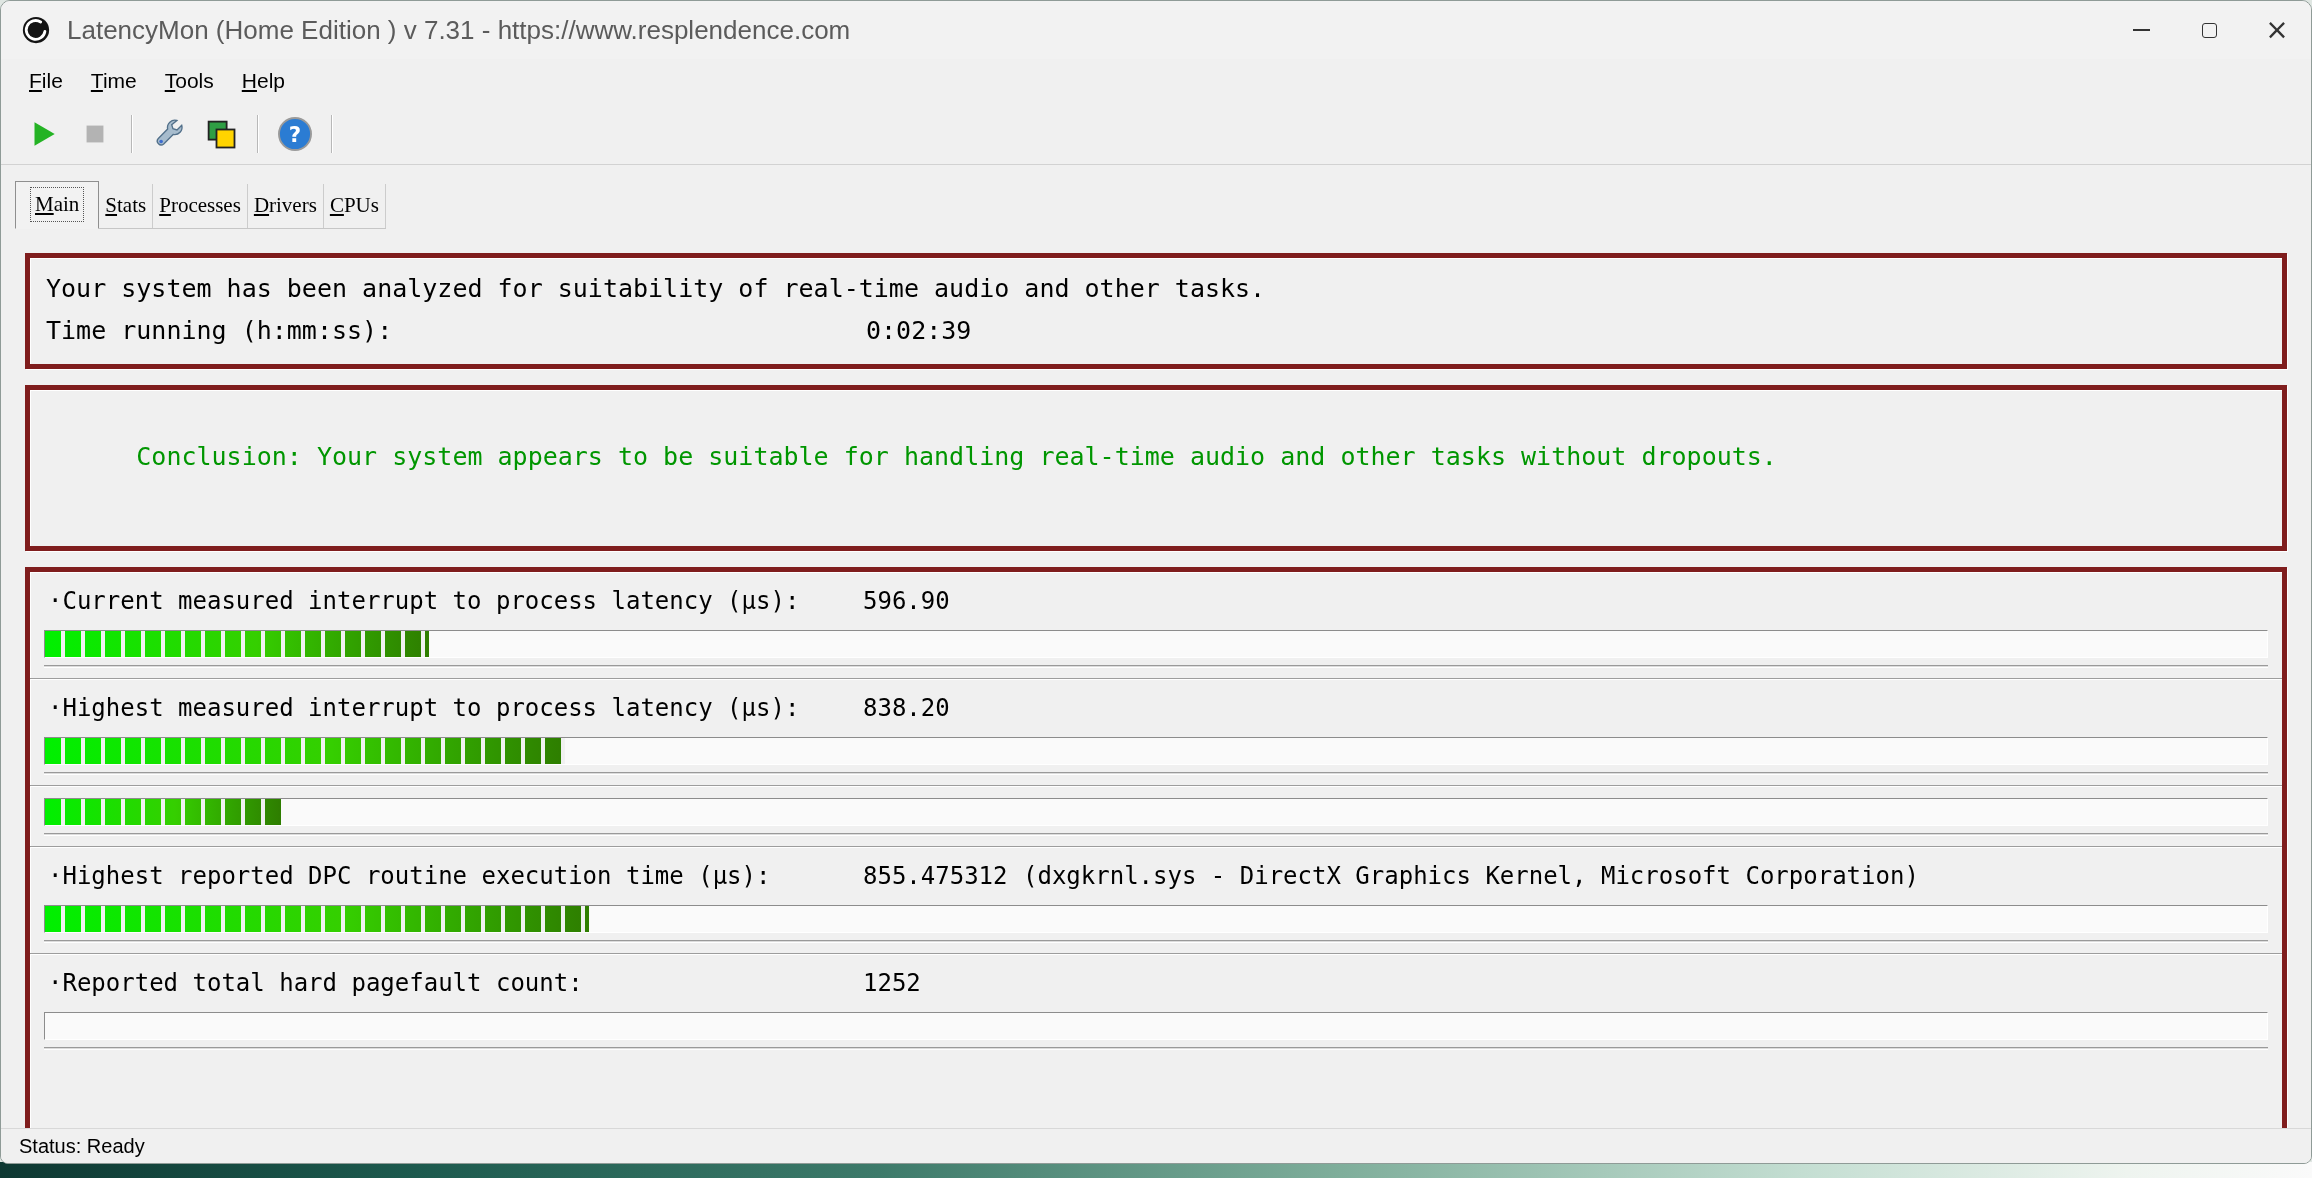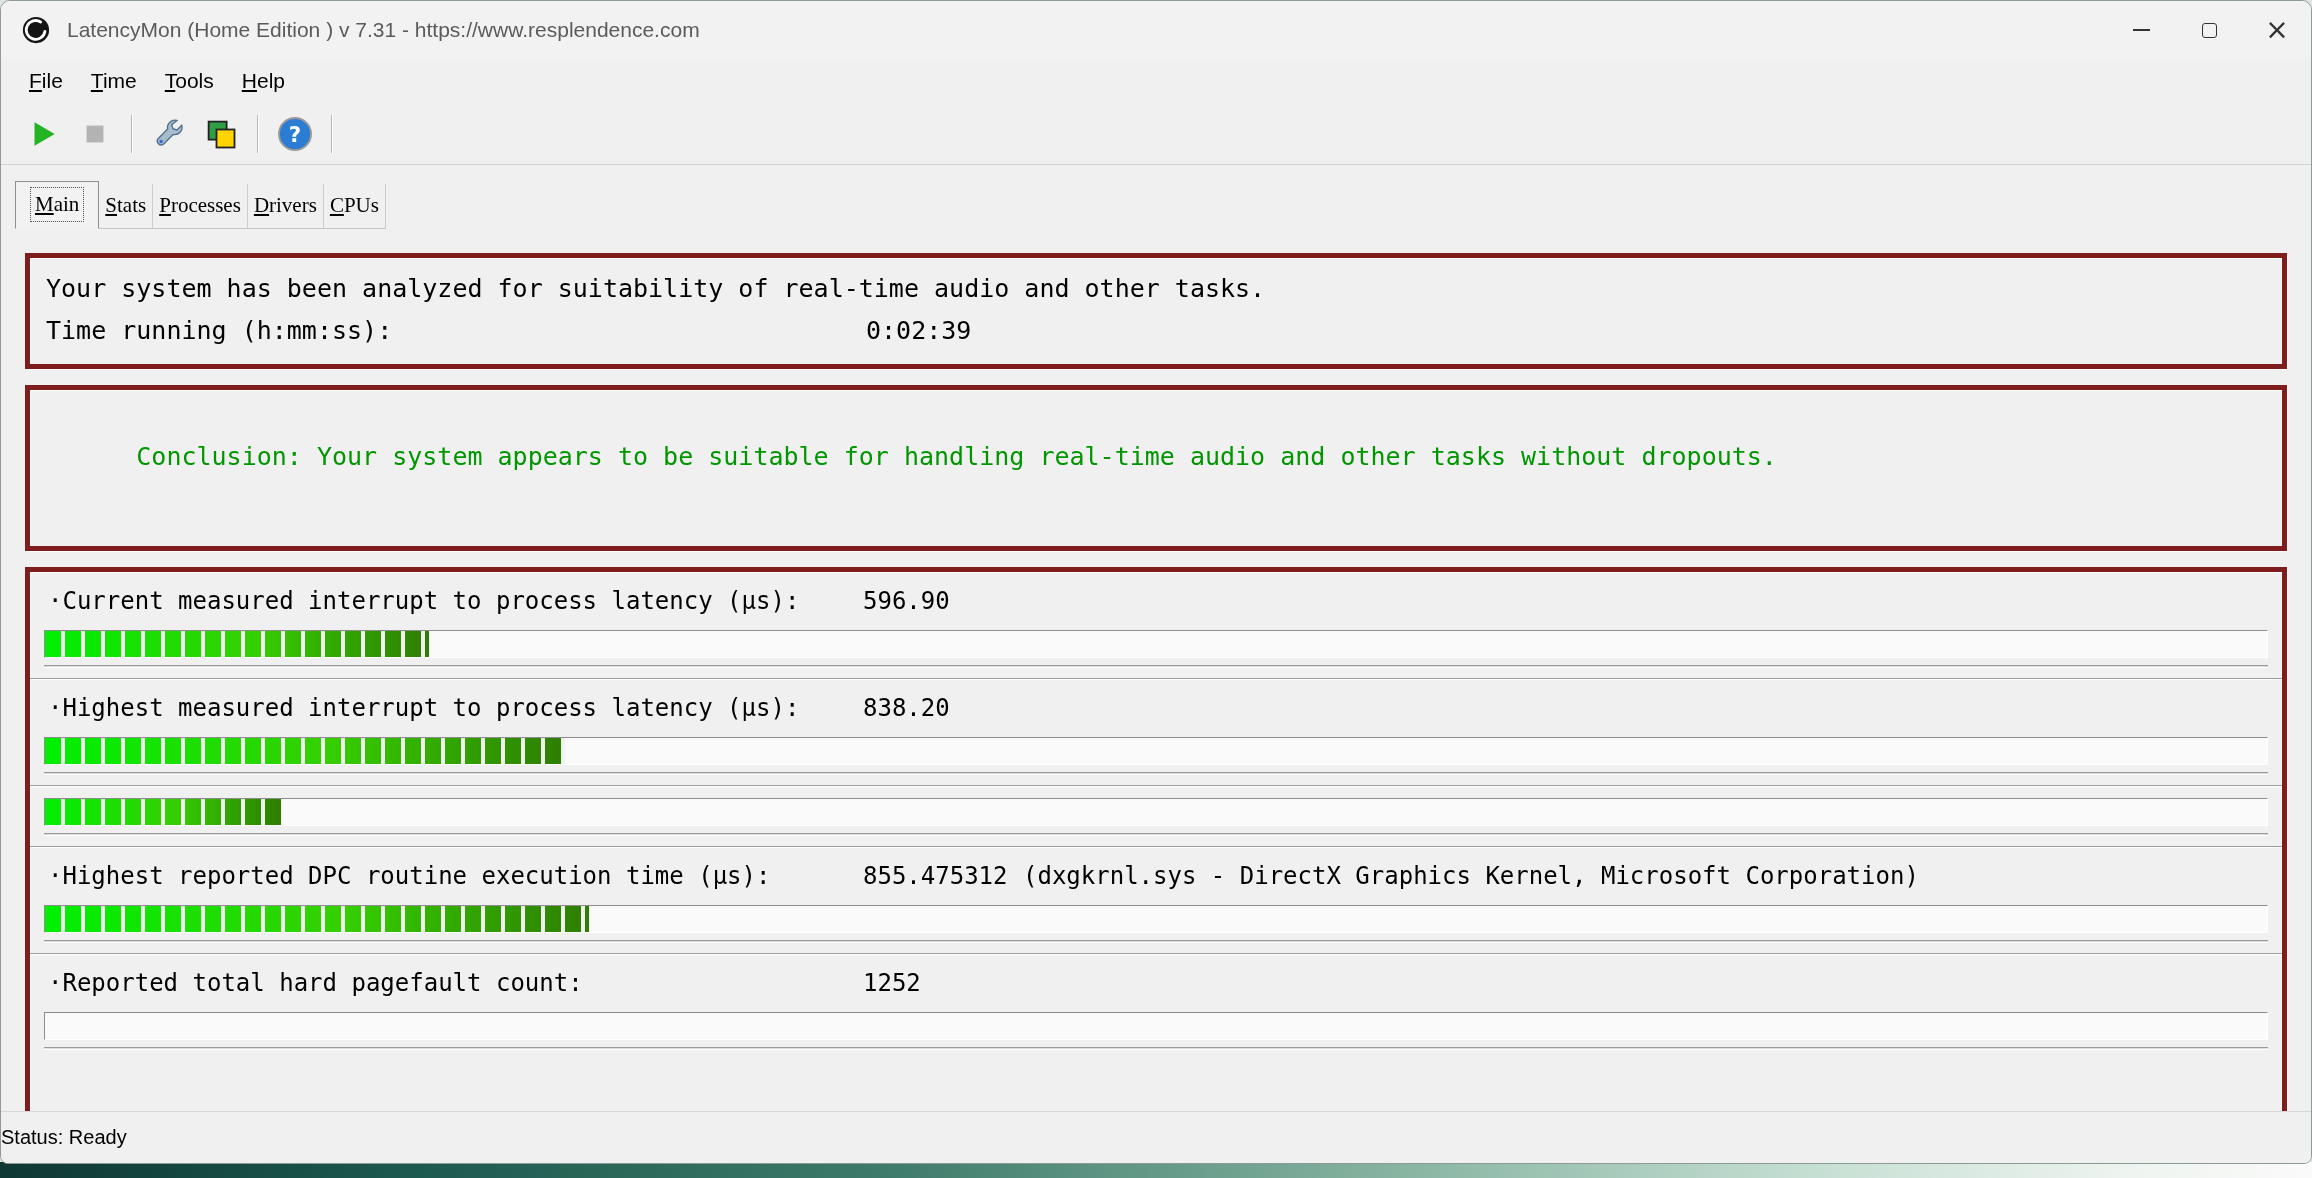--- a/index.html
+++ b/index.html
@@ -8,21 +8,21 @@
   
   .desktop-sliver { position:absolute; left:0; bottom:0; width:2312px; height:16px;
     background:linear-gradient(90deg,#0e3832 0%,#1d5a4e 18%,#3d7a6a 38%,#7fae9b 58%,#c4ded2 78%,#eef4ef 92%,#fafafa 100%); }
 
   .window { position:absolute; top:0; left:0; width:2312px; height:1164px; background:#f0f0f0;
     border:1px solid #8f9b97; border-radius:10px 10px 8px 8px; overflow:hidden; }
 
   
   .titlebar { height:58px; display:flex; align-items:center; padding:0 0 0 20px; background:#f2f2f2; }
   .app-logo { width:30px; height:30px; flex:none; }
-  .title-text { margin-left:16px; font-size:21px; color:#5b5b5b; white-space:nowrap; }
+  .title-text { margin-left:16px; font-size:26px; color:#5b5b5b; white-space:nowrap; }
   .titlebar-spacer { flex:1; }
   .win-btn { width:68px; height:58px; display:flex; align-items:center; justify-content:center; color:#333; }
   .glyph-min { width:17px; height:2px; background:#333; }
   .glyph-max { width:15px; height:15px; border:1.5px solid #333; border-radius:3px; }
   .glyph-close { font-size:28px; line-height:1; color:#333; font-family:"DejaVu Sans",sans-serif; }
 
   
   .menubar { height:44px; display:flex; align-items:center; padding-left:14px; font-size:21px; color:#000; }
   .menu-item { padding:7px 14px; cursor:default; }
   .menu-item::first-letter { text-decoration:underline; }
@@ -64,22 +64,22 @@
   .bar-track { height:28px; margin:0 2px; background:#fafafa;
     border-style:solid; border-width:1px; border-color:#8c8c8c #ffffff #ffffff #8c8c8c; }
   .bar-fill { height:100%; width:0;
     background:
       repeating-linear-gradient(90deg, transparent 0 16px, #f1f1f1 16px 20px),
       linear-gradient(90deg, var(--bar-start,#00f000) 0%, var(--bar-mid,#35cf00) 55%, var(--bar-end,#2e7d00) 100%); }
   .bar-underline { height:3px; margin:7px 2px 0; background:#dcdcdc;
     border-top:1px solid #9a9a9a; border-bottom:1px solid #ffffff; }
 
   
-  .statusbar { position:absolute; left:0; right:0; bottom:0; height:52px; background:#f0f0f0;
-    border-top:1px solid #d8d8d8; display:flex; align-items:center; font-size:20px; color:#000; }
+  .statusbar { position:absolute; left:0; right:0; bottom:0; height:35px; background:#f0f0f0;
+    border-top:1px solid #d8d8d8; display:flex; align-items:center; padding-left:18px; font-size:20px; color:#000; }
 </style>
 </head>
 <body>
 
 <div class="desktop-sliver"></div>
 
 <div class="window">
 
   <div class="titlebar">
     <svg class="app-logo" viewBox="0 0 32 32">

